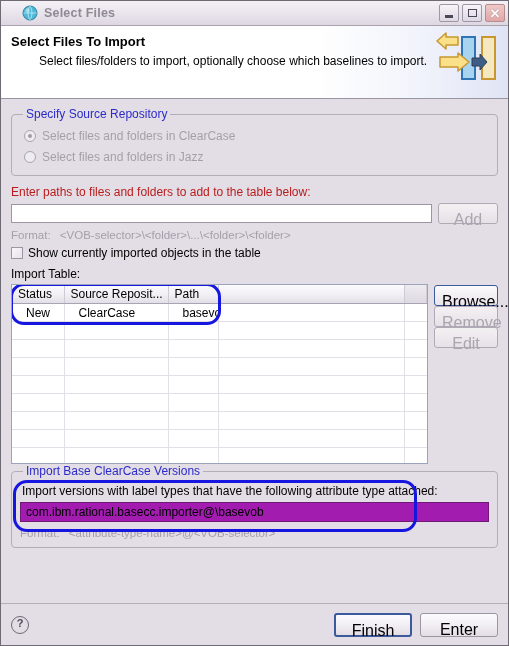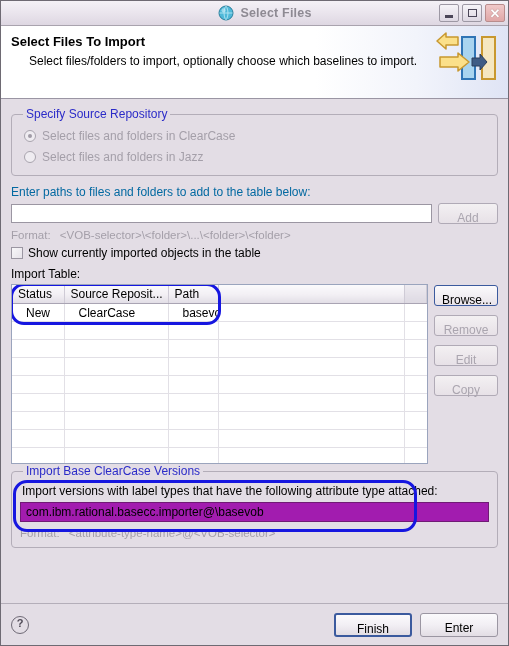--- a/index.html
+++ b/index.html
@@ -26,21 +26,20 @@
   
   .titlebar {
     position: relative;
     height: 25px;
     box-sizing: border-box;
     background: linear-gradient(to bottom, #f4f1f6 0%, #ebe6ee 45%, #ded7e2 100%);
     border-bottom: 1px solid #a9a3ae;
     display: flex;
     align-items: center;
     padding-left: 21px;
-    justify-content: center;
   }
   .title-icon {
     width: 16px;
     height: 16px;
     flex: 0 0 auto;
     margin-right: 6px;
   }
   .title-text {
     font-size: 12.5px;
     font-weight: bold;
@@ -93,21 +92,21 @@
   }
   .banner-title {
     font-size: 13px;
     font-weight: bold;
     color: #000000;
     margin: 0 0 5px 0;
   }
   .banner-sub {
     font-size: 12px;
     color: #000000;
-    margin-left: 18px;
+    margin-left: 28px;
   }
   .banner-icon {
     position: absolute;
     right: 10px;
     top: 5px;
     width: 62px;
     height: 52px;
   }
 
   
@@ -153,21 +152,21 @@
     left: 3px; top: 3px;
     width: 4px; height: 4px;
     border-radius: 50%;
     background: #a09ba6;
   }
   .disabled-text { color: #a49fa9; }
 
   .label-row {
     margin-top: 9px;
     font-size: 12px;
-    color: #0369a1;
+    color: #b91c1c;
   }
 
   .path-row {
     display: flex;
     align-items: center;
     margin-top: 4px;
     gap: 6px;
   }
   .text-input {
     flex: 1 1 auto;
@@ -180,21 +179,21 @@
     padding: 0 4px;
     color: #000;
     outline: none;
   }
   .btn {
     box-sizing: border-box;
     border: 1px solid #b0aab6;
     border-radius: 3px;
     background: linear-gradient(to bottom, #f3f0f2, #e7e1e7);
     font-family: "Liberation Sans", sans-serif;
-    font-size: 12px;
+    font-size: 16px;
     color: #000;
     padding: 7px;
   }
   .btn.disabled { color: #aaa5af; }
   .btn-add { width: 60px; height: 21px; flex: 0 0 auto; }
 
   .format-hint {
     margin-top: 5px;
     font-size: 11.5px;
     color: #a49fa9;
@@ -257,21 +256,20 @@
     white-space: nowrap;
     overflow: hidden;
   }
   table.grid td.filler { border-right: none; }
 
   .side-buttons {
     width: 64px;
     flex: 0 0 auto;
     display: flex;
     flex-direction: column;
-    gap: 9px;
     padding-top: 1px;
   }
   .btn-side { width: 64px; height: 21px; }
   .btn-side.focus {
     border: 1px solid #3b5a9e;
     background: linear-gradient(to bottom, #fbfafc, #e9e4ea);
   }
 
   
   .ring {
@@ -485,21 +483,20 @@
               </tr>
 
           </tbody>
         </table>
         <div class="ring" style="left:-2px; top:-2px; width:211px; height:42px;"></div>
       </div>
       <div class="side-buttons">
         <button class="btn btn-side focus">Browse...</button>
         <button class="btn btn-side disabled">Remove</button>
         <button class="btn btn-side disabled">Edit</button>
-        <button class="btn btn-side disabled">Copy</button>
       </div>
     </div>
 
     <fieldset class="group group2">
       <legend>Import Base ClearCase Versions</legend>
       <div style="position:relative;">
         <div class="group2-inner-label">Import versions with label types that have the following attribute type attached:</div>
         <input class="attr-input" type="text" value="com.ibm.rational.basecc.importer@\basevob" style="">
         <div class="ring" style="left:-7px; top:-4px; width:404px; height:52px;"></div>
       </div>

